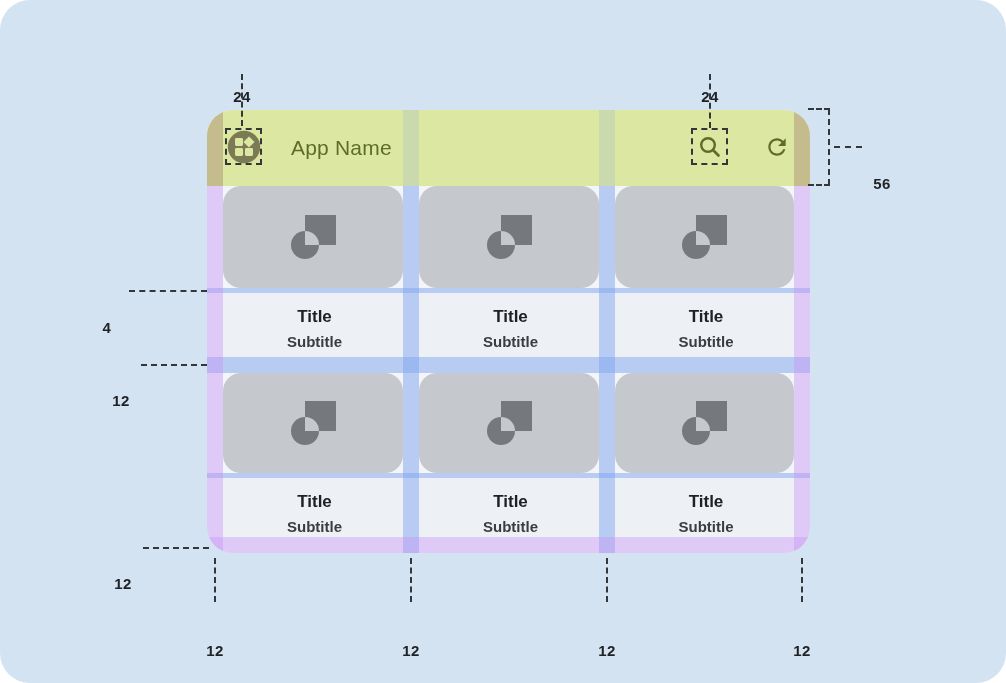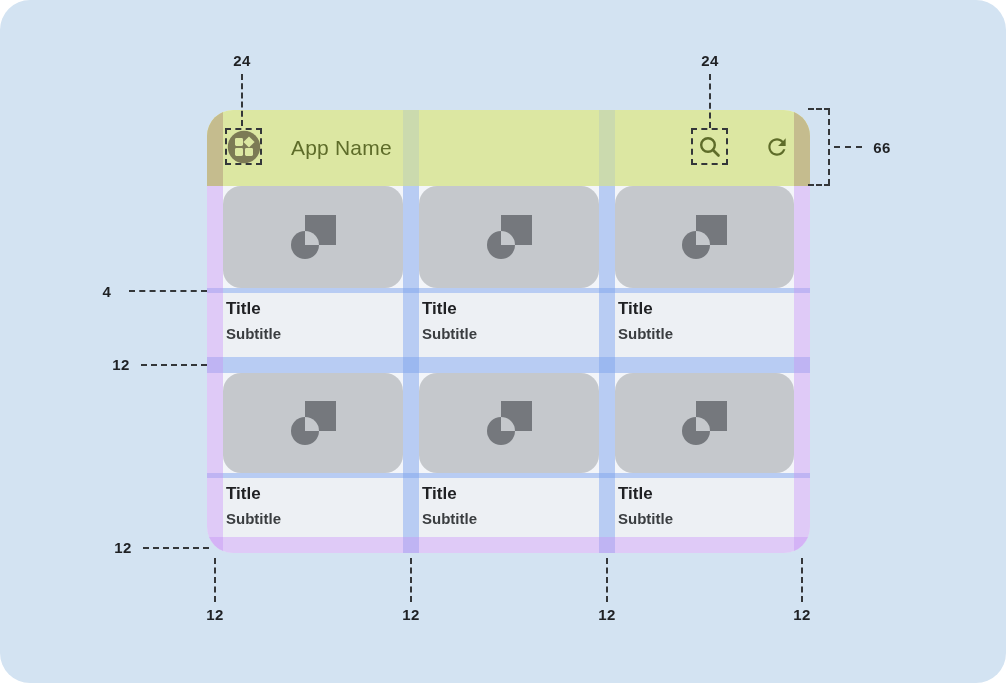--- a/index.html
+++ b/index.html
@@ -20,38 +20,38 @@
   .mockup{position:absolute;left:207px;top:110px;width:603px;height:443px;
           background:var(--mockup_bg);border-radius:26px;overflow:hidden;}
   .appbar{position:absolute;left:0;top:0;width:603px;height:76px;background:var(--header_bg);}
   .app-name{position:absolute;left:84px;top:0;height:76px;line-height:76px;
             font-size:21px;font-weight:500;letter-spacing:.2px;color:var(--header_fg);}
   .icon-abs{position:absolute;}
 
   .card-image{position:absolute;left:0;width:100%;background:var(--card_image_bg);
               border-radius:18px;display:flex;align-items:center;justify-content:center;}
   .card-text{position:absolute;left:0;width:100%;background:var(--card_text_bg);
-             padding:4px 0 0 3px;}
+             padding:12px 0 0 3px;text-align:center;}
   .card-title{font-size:17px;font-weight:700;line-height:24px;color:var(--title);}
   .card-subtitle{font-size:15px;font-weight:700;line-height:25px;color:var(--subtitle);}
   .card{position:absolute;}
 
   
   .ov{position:absolute;pointer-events:none;}
   .ov-hm{background:var(--header_margin_overlay);}
   .ov-hg{background:var(--header_gutter_overlay);}
   .ov-p{background:var(--margin_overlay);}
   .ov-b{background:var(--gutter_overlay);}
 
   
   .hline{position:absolute;border-top:2px dashed var(--dash);height:0;}
   .vline{position:absolute;border-left:2px dashed var(--dash);width:0;}
   .mbox{position:absolute;border:2px dashed var(--dash);background:transparent;}
   .dim{position:absolute;width:40px;text-align:center;font-size:15px;font-weight:700;
-       color:var(--label);letter-spacing:.5px;}
+       color:var(--label);letter-spacing:.5px;margin-top:36px;}
 </style>
 </head>
 <body>
 
 <div class="page">
 
   <div class="mockup">
 
     <div class="appbar">
       <svg class="icon-abs" style="left:20px;top:20px" width="34" height="34" viewBox="0 0 34 34">
@@ -174,21 +174,21 @@
   <div class="mbox" style="left:225px;top:128px;width:37px;height:37px"></div>
 
   <div class="dim" style="left:690px;top:52px">24</div>
   <div class="vline" style="left:709px;top:74px;height:54px"></div>
   <div class="mbox" style="left:691px;top:128px;width:37px;height:37px"></div>
 
   <div class="hline" style="left:808px;top:108px;width:22px"></div>
   <div class="vline" style="left:828px;top:109px;height:76px"></div>
   <div class="hline" style="left:808px;top:184px;width:22px"></div>
   <div class="hline" style="left:834px;top:146px;width:28px"></div>
-  <div class="dim" style="left:862px;top:139px">66</div>
+  <div class="dim" style="left:862px;top:139px">56</div>
 
   <div class="dim" style="left:92px;top:283px;width:30px">4</div>
   <div class="hline" style="left:129px;top:290px;width:78px"></div>
 
   <div class="dim" style="left:101px;top:356px">12</div>
   <div class="hline" style="left:141px;top:364px;width:66px"></div>
 
   <div class="dim" style="left:103px;top:539px">12</div>
   <div class="hline" style="left:143px;top:547px;width:66px"></div>
 

